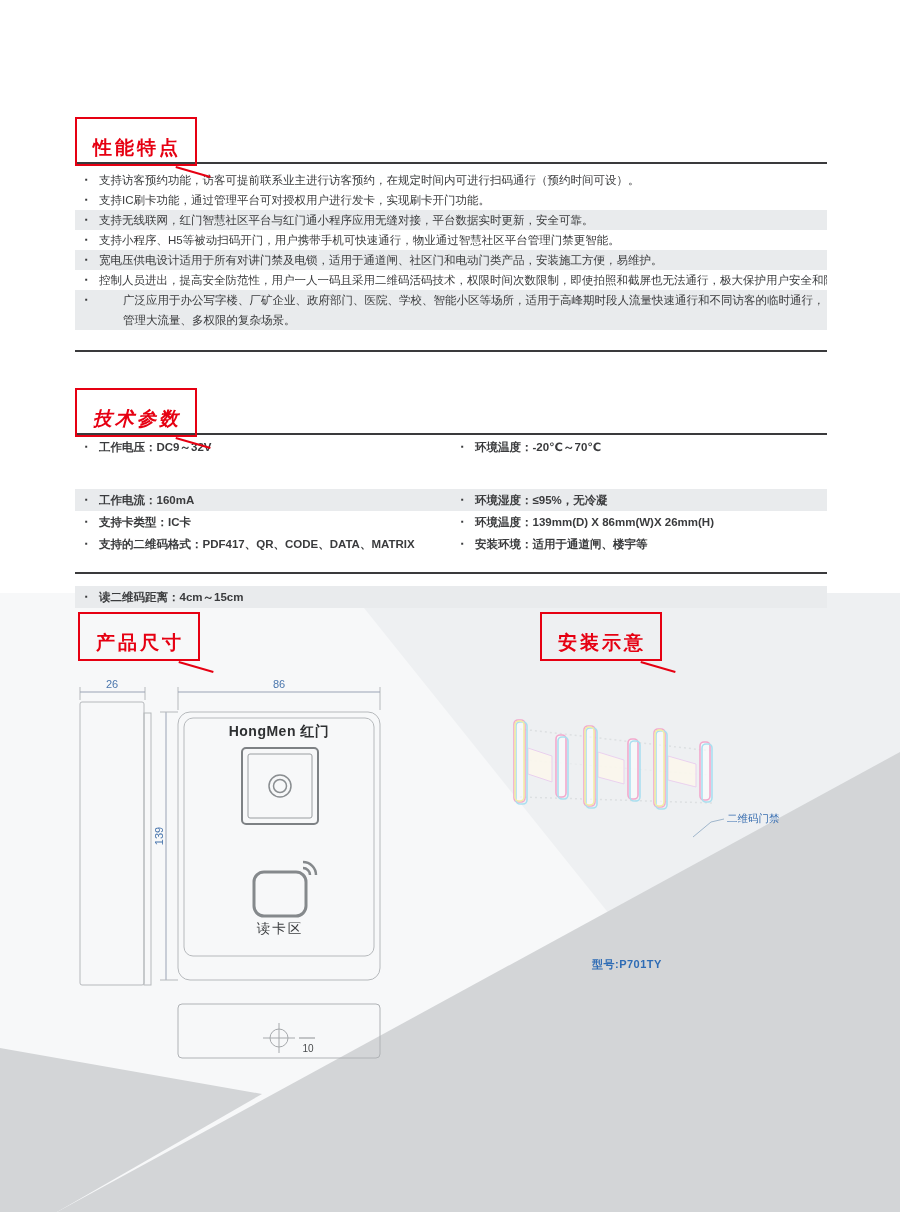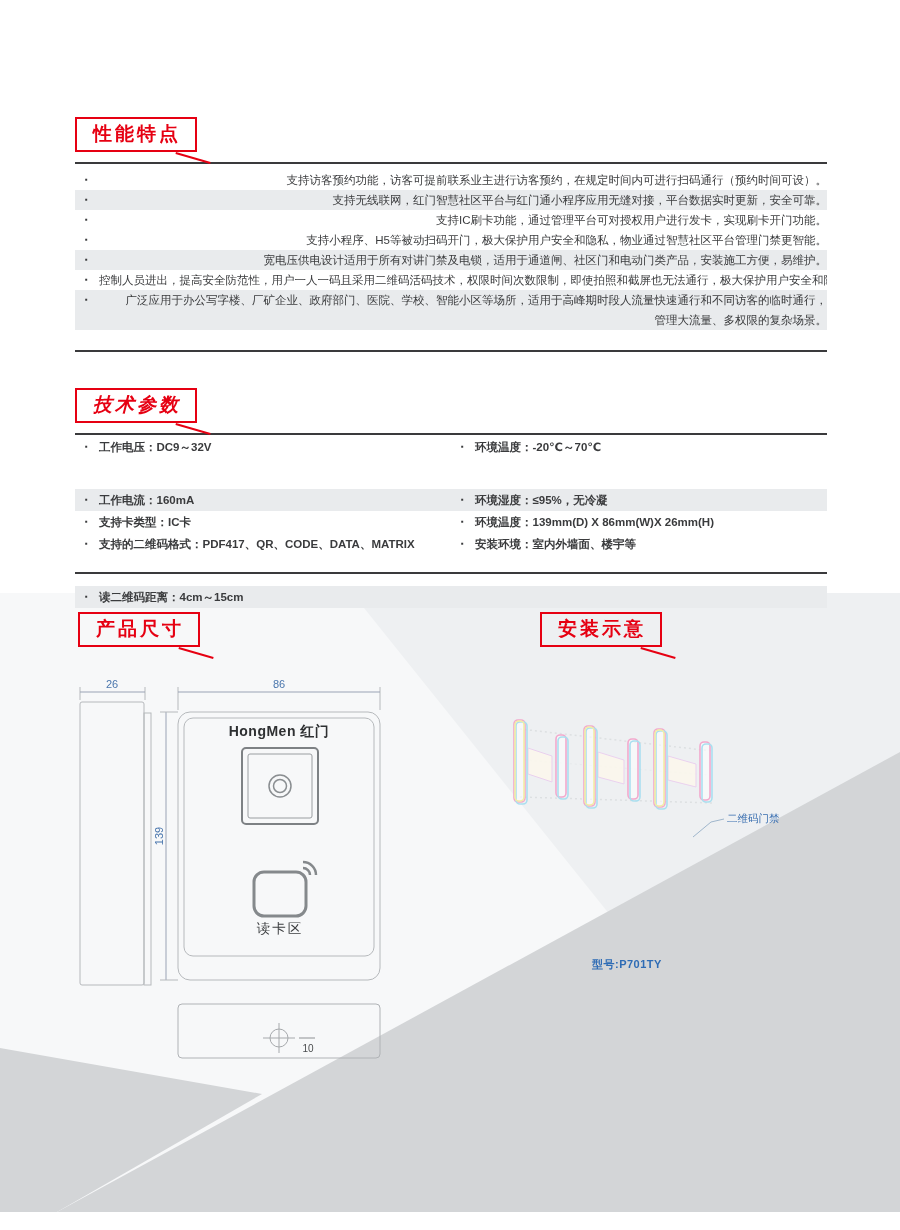--- a/index.html
+++ b/index.html
@@ -4,29 +4,29 @@
 <style>
   html,body{margin:0;padding:0;background:#ffffff;}
   #page{position:relative;width:900px;height:1230px;background:#ffffff;overflow:hidden;
         font-family:"Liberation Sans","DejaVu Sans",sans-serif;color:#3a3b3d;}
   #bg-layer,#draw-layer{position:absolute;left:0;top:0;pointer-events:none;}
   #bg-layer{z-index:0;}
   #draw-layer{z-index:1;}
 
   
   .tag{position:absolute;z-index:3;border:2px solid #e60012;color:#e60012;
-       font-size:19px;font-weight:bold;letter-spacing:3px;padding:4px 14px 5px 16px;
+       font-size:19px;font-weight:bold;letter-spacing:3px;padding:18px 14px 5px 16px;
        line-height:22px;background:transparent;}
   .tag::after{content:"";position:absolute;right:-16px;bottom:-9px;width:36px;height:2.4px;
        background:#e60012;transform:rotate(16deg);}
 
   .rule{position:absolute;z-index:2;left:75px;width:752px;height:2px;background:#3a3a3c;}
 
   
-  .flist{position:absolute;z-index:2;left:75px;top:170px;width:752px;text-align:right;}
+  .flist{position:absolute;z-index:2;left:75px;top:170px;width:752px;}
   .frow{position:relative;box-sizing:border-box;padding-left:24px;height:20px;line-height:20px;
         font-size:11.5px;white-space:nowrap;overflow:hidden;color:#3a3b3d;}
   .frow::before{content:"▪";position:absolute;left:10px;top:0;font-size:8px;line-height:20px;color:#3a3b3d;}
   .frow.alt{background:#e9ebed;}
   .frow.tall{height:40px;white-space:normal;overflow:hidden;padding-left:48px;}
 
   
   .stable{position:absolute;z-index:2;left:75px;top:436px;width:752px;font-weight:bold;}
   .srow{display:flex;height:22px;line-height:22px;font-size:11.5px;}
   .srow.alt{background:#e9ebed;margin-top:31px;}
@@ -129,23 +129,23 @@
     <text x="592" y="968" font-size="11" font-weight="bold" fill="#2e6cb5" letter-spacing="0.5">型号:P701TY</text>
   </svg>
 
   <div class="tag" style="left:75px;top:117px;">
     <span>性能特点</span>
   </div>
   <div class="rule" style="top:162px;"></div>
 
   <div class="flist">
     <div class="frow">支持访客预约功能，访客可提前联系业主进行访客预约，在规定时间内可进行扫码通行（预约时间可设）。</div>
+    <div class="frow">支持IC刷卡功能，通过管理平台可对授权用户进行发卡，实现刷卡开门功能。</div>
     <div class="frow alt">支持无线联网，红门智慧社区平台与红门通小程序应用无缝对接，平台数据实时更新，安全可靠。</div>
-    <div class="frow">支持IC刷卡功能，通过管理平台可对授权用户进行发卡，实现刷卡开门功能。</div>
-    <div class="frow">支持小程序、H5等被动扫码开门，极大保护用户安全和隐私，物业通过智慧社区平台管理门禁更智能。</div>
+    <div class="frow">支持小程序、H5等被动扫码开门，用户携带手机可快速通行，物业通过智慧社区平台管理门禁更智能。</div>
     <div class="frow alt">宽电压供电设计适用于所有对讲门禁及电锁，适用于通道闸、社区门和电动门类产品，安装施工方便，易维护。</div>
     <div class="frow">控制人员进出，提高安全防范性，用户一人一码且采用二维码活码技术，权限时间次数限制，即使拍照和截屏也无法通行，极大保护用户安全和隐私。</div>
     <div class="frow alt tall">广泛应用于办公写字楼、厂矿企业、政府部门、医院、学校、智能小区等场所，适用于高峰期时段人流量快速通行和不同访客的临时通行，管理大流量、多权限的复杂场景。</div>
   </div>
   <div class="rule" style="top:350px;"></div>
 
   <div class="tag" style="left:75px;top:388px;font-style:italic;">
     <span>技术参数</span>
   </div>
   <div class="rule" style="top:433px;"></div>
@@ -158,21 +158,21 @@
     <div class="srow alt">
       <div class="scell">工作电流：160mA</div>
       <div class="scell">环境湿度：≤95%，无冷凝</div>
     </div>
     <div class="srow">
       <div class="scell">支持卡类型：IC卡</div>
       <div class="scell">环境温度：139mm(D) X 86mm(W)X 26mm(H)</div>
     </div>
     <div class="srow">
       <div class="scell">支持的二维码格式：PDF417、QR、CODE、DATA、MATRIX</div>
-      <div class="scell">安装环境：室内外墙面、楼宇等</div>
+      <div class="scell">安装环境：适用于通道闸、楼宇等</div>
     </div>
     <div class="srow alt">
       <div class="scell">读二维码距离：4cm～15cm</div>
       <div class="scell empty"></div>
     </div>
   </div>
   <div class="rule" style="top:572px;"></div>
 
   <div class="tag" style="left:78px;top:612px;">
     <span>产品尺寸</span>

